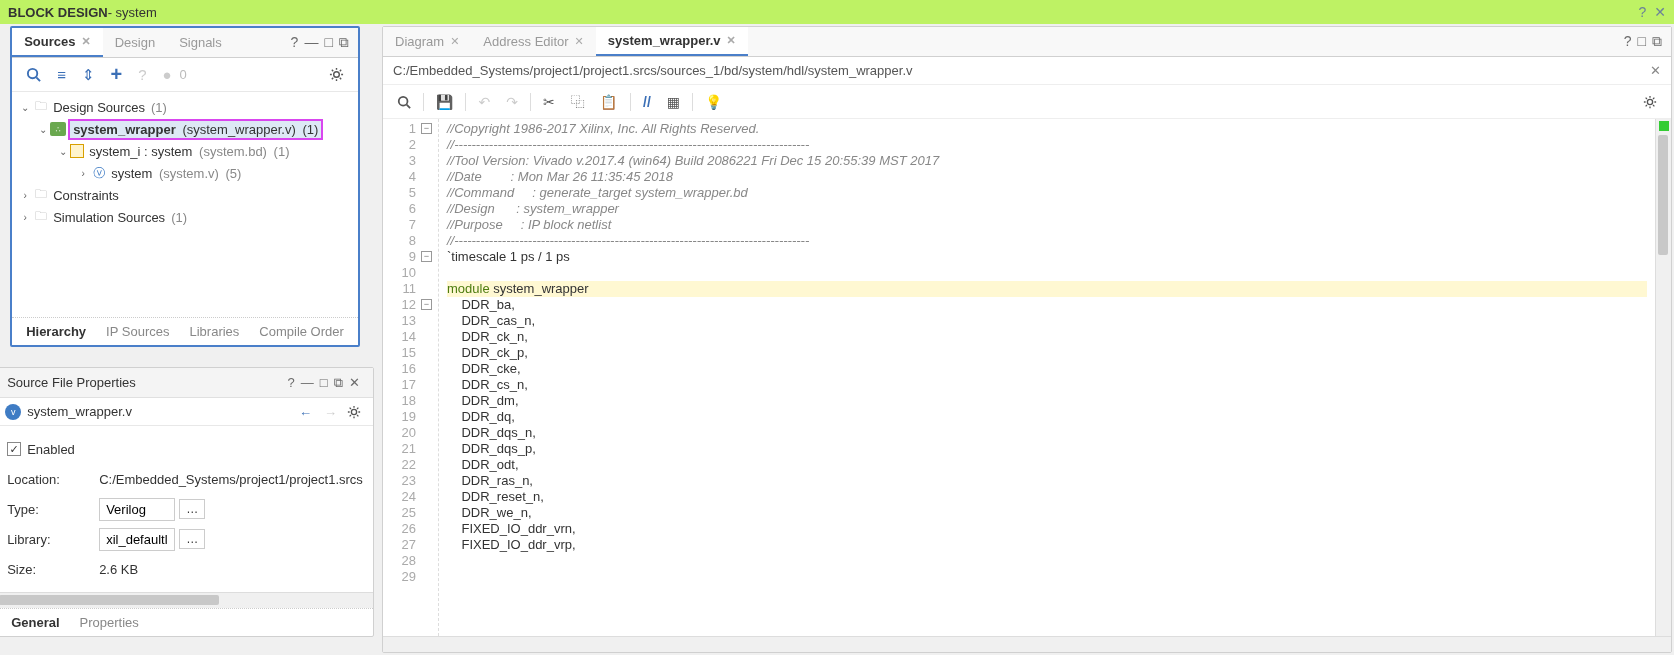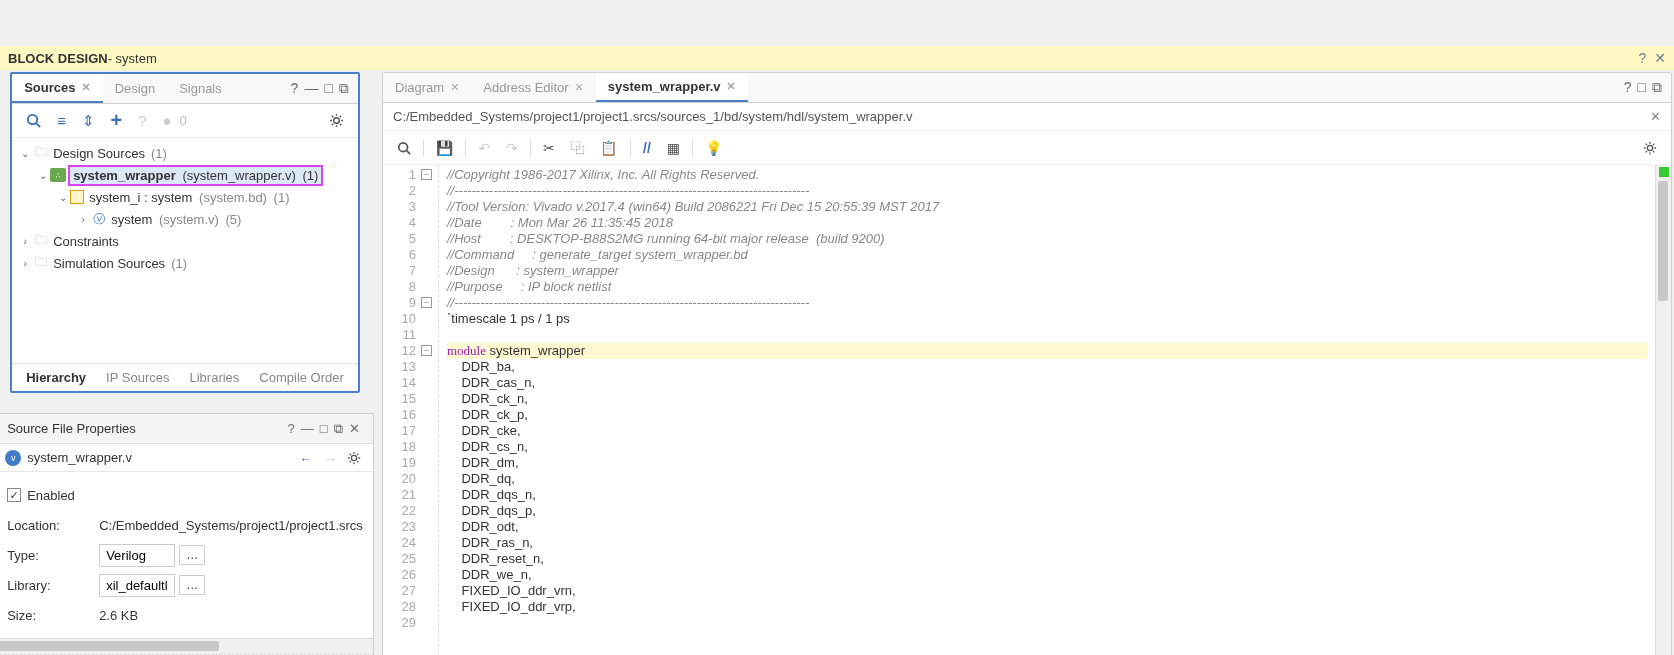--- a/index.html
+++ b/index.html
@@ -1,17 +1,17 @@
 <!DOCTYPE html>
 <html><head>
 <meta charset="utf-8">
 <style>
 * { box-sizing: border-box; margin: 0; padding: 0; font-family: Arial, sans-serif; }
 body { width: 1674px; height: 655px; background: #f0f0f0; overflow: hidden; font-size: 13px; color: #333; }
-.titlebar { height: 24px; background: #fef9c3; display: flex; align-items: center; padding: 0 8px; margin-top: 46px; }
+.titlebar { height: 24px; background: #bef264; display: flex; align-items: center; padding: 0 8px; }
 .titlebar .title-bold { font-weight: bold; }
 .titlebar .spacer { flex: 1; }
 .titlebar .icon { margin-left: 8px; color: #6b8299; cursor: pointer; font-size: 14px; }
 .main { display: flex; height: 631px; }
 .left-col { width: 370px; display: flex; flex-direction: column; align-items: center; }
 .right-col { flex: 1; display: flex; flex-direction: column; margin-left: 10px; }
 .panel { background: #fff; border: 1px solid #d0d0d0; border-radius: 2px; }
 .sources-panel { height: 348px; border: 2px solid #4a7fc9; margin: 2px; display: flex; flex-direction: column; }
 .props-panel { flex: 1; margin: 18px; display: flex; flex-direction: column; position: relative; }
 .tabs { display: flex; height: 30px; border-bottom: 1px solid #d0d0d0; align-items: center; background: #f8f8f8; }
@@ -55,21 +55,21 @@
 .ed-toolbar { display: flex; height: 34px; align-items: center; padding: 0 6px; border-bottom: 1px solid #eee; }
 .ed-toolbar .tb-ic { margin: 0 8px; color: #555; font-size: 14px; cursor: pointer; }
 .ed-toolbar .sep { width: 1px; height: 18px; background: #ddd; margin: 0 4px; }
 .code-area { flex: 1; display: flex; overflow: hidden; font-family: 'Courier New', monospace; font-size: 13px; position: relative; }
 .gutter { width: 56px; background: #fff; text-align: right; padding: 2px 4px 2px 0; color: #aaa; border-right: 1px dashed #ddd; }
 .gutter div { height: 16px; line-height: 16px; padding-right: 18px; position: relative; }
 .gut-mark { position: absolute; right: 2px; top: 2px; width: 11px; height: 11px; border: 1px solid #999; font-size: 9px; line-height: 9px; text-align: center; color: #777; }
 .code { flex: 1; padding: 2px 8px; position: relative; overflow: hidden; }
 .code div { height: 16px; line-height: 16px; white-space: pre; }
 .code .comment { color: #888; font-style: italic; }
-.code .kw { color: #a21caf; font-family: Liberation Serif, serif; }
+.code .kw { color: #4d7c0f; }
 .code .hl { background: #fff8d2; display: block; }
 .scroll-v { width: 16px; background: #f0f0f0; border-left: 1px solid #ddd; }
 .scroll-h { height: 16px; background: #f0f0f0; border-top: 1px solid #ddd; }
 .ic-ve { display: inline-flex; width: 16px; height: 14px; background: #6aa84f; border-radius: 2px; color: #fff; font-size: 8px; align-items: center; justify-content: center; margin-right: 2px; }
 .ic-bd { display: inline-flex; width: 14px; height: 14px; border: 1px solid #d8a000; background: #fff4cc; margin-right: 2px; }
 .status-sq { width: 10px; height: 10px; background: #3c3; display: inline-block; }
 svg { display: block; }
 </style>
 </head>
 <body>
@@ -322,21 +322,20 @@
             <div>26</div>
             <div>27</div>
             <div>28</div>
             <div>29</div>
           </div>
         <div class="code" id="code">
             <div><span class="comment">//Copyright 1986-2017 Xilinx, Inc. All Rights Reserved.</span></div>
             <div><span class="comment">//----------------------------------------------------------------------------------</span></div>
             <div><span class="comment">//Tool Version: Vivado v.2017.4 (win64) Build 2086221 Fri Dec 15 20:55:39 MST 2017</span></div>
             <div><span class="comment">//Date        : Mon Mar 26 11:35:45 2018</span></div>
-            <div><span class="comment">//Host        : DESKTOP-B88S2MG running 64-bit major release  (build 9200)</span></div>
             <div><span class="comment">//Command     : generate_target system_wrapper.bd</span></div>
             <div><span class="comment">//Design      : system_wrapper</span></div>
             <div><span class="comment">//Purpose     : IP block netlist</span></div>
             <div><span class="comment">//----------------------------------------------------------------------------------</span></div>
             <div>`timescale 1 ps / 1 ps</div>
             <div></div>
             <div class="hl"><span class="kw">module</span> system_wrapper</div>
             <div>    DDR_ba,</div>
             <div>    DDR_cas_n,</div>
             <div>    DDR_ck_n,</div>

